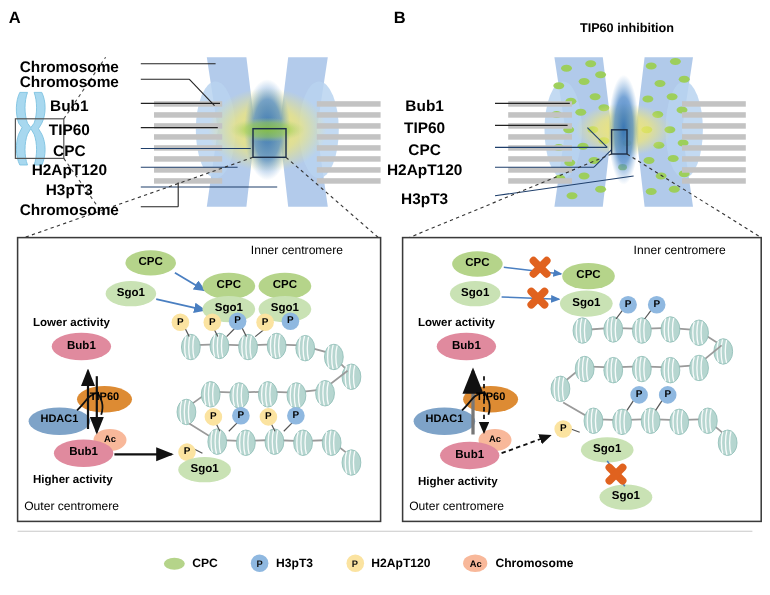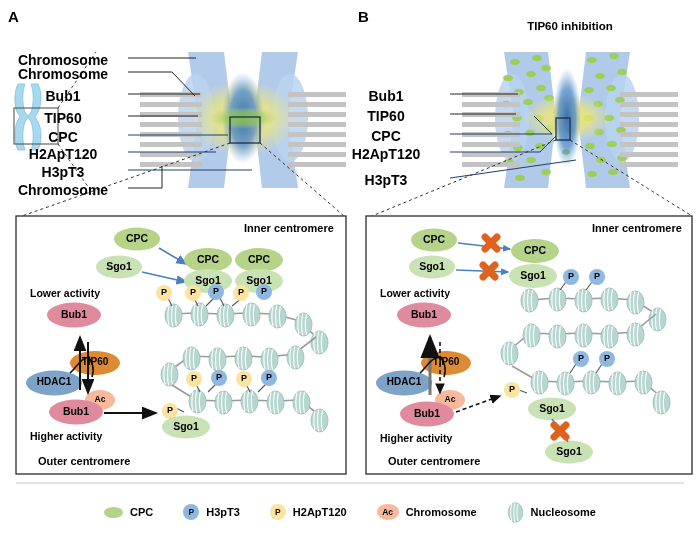--- a/index.html
+++ b/index.html
@@ -1,21 +1,21 @@
 <!DOCTYPE html>
 <html><head>
 <meta charset="utf-8">
 <style>
   html,body{margin:0;padding:0;background:#ffffff;}
   body{width:700px;height:541px;font-family:"Liberation Sans",sans-serif;color:#000;position:relative;overflow:hidden;}
   .fig{position:absolute;left:0;top:0;width:700px;height:541px;}
   .panel-letter{position:absolute;font-weight:bold;font-size:15px;}
   .panel-title{position:absolute;font-weight:bold;font-size:11.5px;text-align:center;}
   .lbl{position:absolute;font-weight:bold;font-size:14px;text-align:center;white-space:nowrap;}
-  .inset-title{position:absolute;font-weight:bold;font-size:11px;white-space:nowrap;margin-left:16px;}
+  .inset-title{position:absolute;font-weight:normal;font-size:11px;white-space:nowrap;}
   .svglayer{position:absolute;left:0;top:0;width:700px;height:541px;pointer-events:none;}
   .legend{position:absolute;left:0;top:486px;width:700px;height:55px;}
   .legend-row{display:flex;align-items:center;justify-content:center;gap:0px;height:40px;padding-top:6px;}
   .legend-item{display:flex;align-items:center;gap:7px;margin-right:30px;}
   .legend-text{font-weight:bold;font-size:11px;white-space:nowrap;}
   .lg-cpc{width:19px;height:11px;border-radius:50%;background:#b5d48a;}
   .lg-circ{width:16px;height:16px;border-radius:50%;display:flex;align-items:center;justify-content:center;font-size:8.5px;font-weight:bold;color:#111;}
   .lg-h3{background:#8fb8e0;}
   .lg-h2a{background:#fbe3a0;}
   .lg-ac{width:22px;height:16px;border-radius:50%;background:#f8b89a;display:flex;align-items:center;justify-content:center;font-size:8.5px;font-weight:bold;}
@@ -486,22 +486,16 @@
         <div class="legend-text">H3pT3</div>
       </div>
       <div class="legend-item">
         <div class="lg-circ lg-h2a">P</div>
         <div class="legend-text">H2ApT120</div>
       </div>
       <div class="legend-item">
         <div class="lg-ac">Ac</div>
         <div class="legend-text">Chromosome</div>
       </div>
-      <div class="legend-item" style="margin-right:0;">
-        <svg class="lg-nuc" viewBox="0 0 20 26">
-          <use href="#nuc" x="0" y="0" width="20" height="26"></use>
-        </svg>
-        <div class="legend-text">Nucleosome</div>
-      </div>
     </div>
   </div>
 
 </div>
 
 </body></html>

